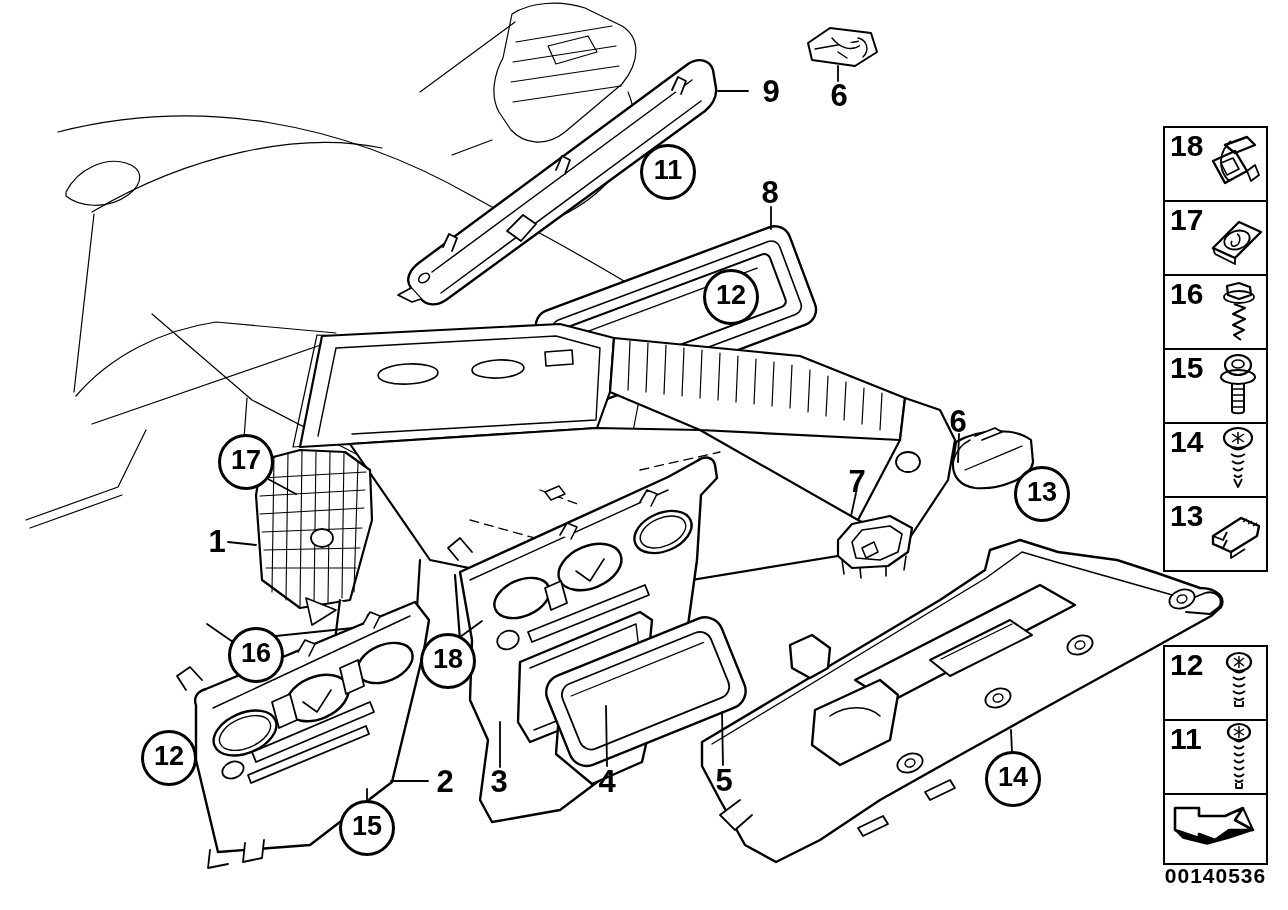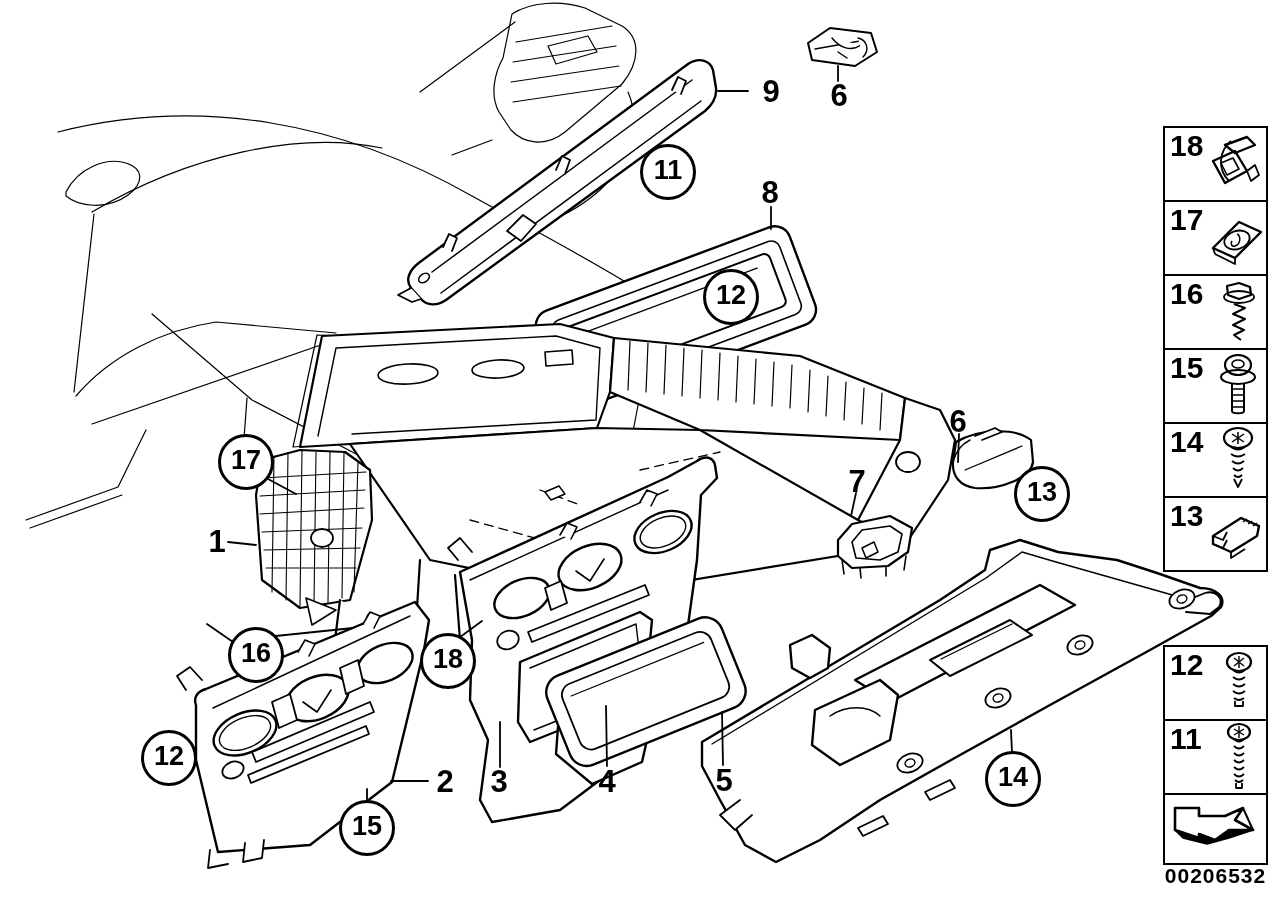--- a/index.html
+++ b/index.html
@@ -326,15 +326,15 @@
   </div>
   <div class="cell arrowcell">
     <svg width="92" height="58" viewBox="0 0 92 58" style="right:5px" fill="#fff" stroke="#000" stroke-width="2.6" stroke-linejoin="round">
       <path d="M6,30 L6,8 L30,8 L30,16 L56,16 L74,8 L66,20 L84,30 L60,30 L46,40 L30,34 L30,38 Z" fill="#fff"></path>
       <path d="M6,30 L14,38 L38,44 L60,38 L84,30 L60,30 L46,40 L30,34 L30,38 Z" fill="#000" stroke-width="1.5"></path>
       <path d="M74,8 L84,30" stroke-width="2"></path>
     </svg>
   </div>
 </div>
 
-<div id="code">00206532</div>
+<div id="code">00140536</div>
 
 </div>
 
 </body></html>

